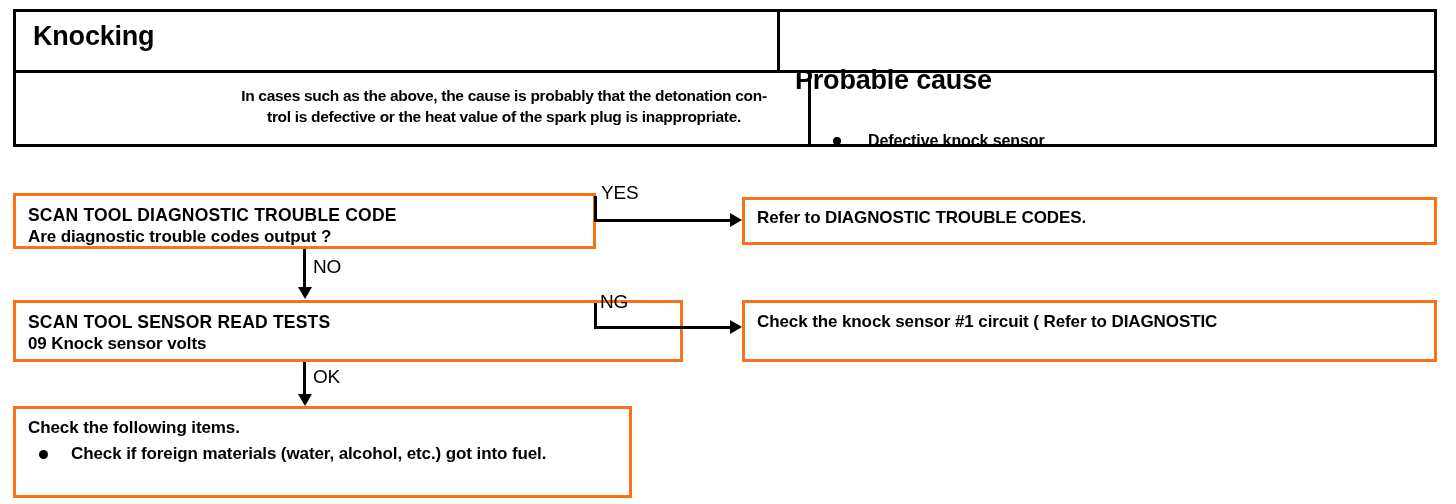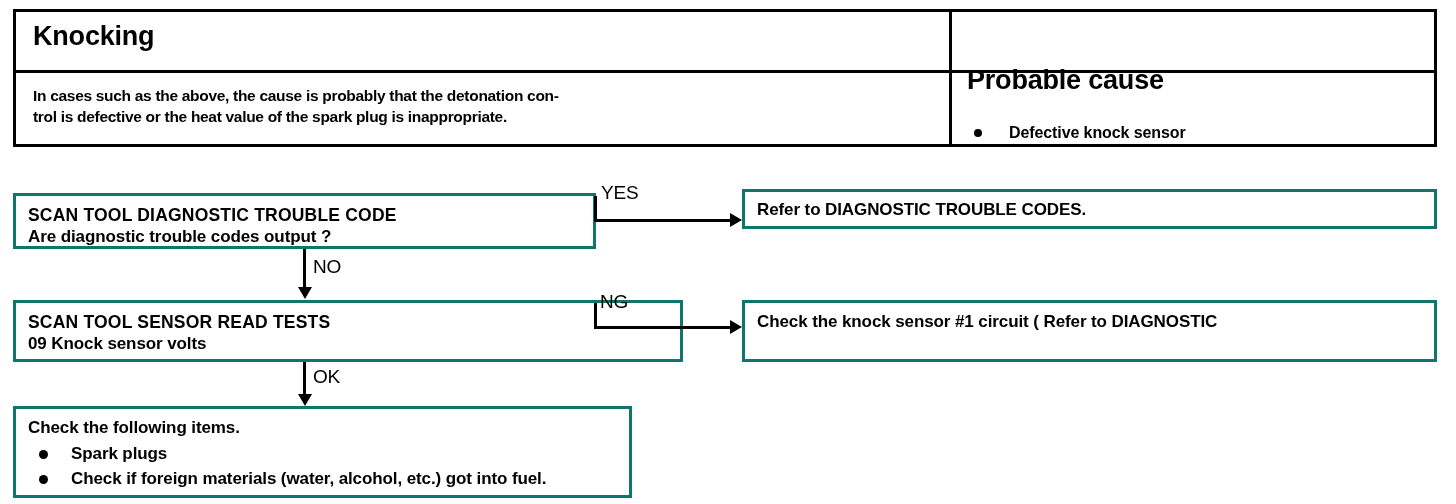--- a/index.html
+++ b/index.html
@@ -29,26 +29,28 @@
     flex-direction: column;
   }
   .table-header-row {
     display: flex;
     height: 58px;
     border-bottom: 3px solid #000;
   }
   .table-body-row {
     display: flex;
     flex: 1 1 auto;
+    padding-left: 31px;
   }
   .col-left {
-    width: 936px;
+    width: 764px;
     box-sizing: border-box;
     border-right: 3px solid #000;
     position: relative;
+    text-align: center;
   }
   .col-right {
     flex: 1 1 auto;
     box-sizing: border-box;
     position: relative;
     margin-top: 44px;
   }
   .th-text {
     position: absolute;
     left: 17px;
@@ -66,21 +68,21 @@
     top: 12px;
     width: 880px;
     font-size: 15.5px;
     font-weight: bold;
     line-height: 21px;
     letter-spacing: -0.3px;
   }
   .bullet-list {
     position: absolute;
     left: 20px;
-    top: 4px;
+    top: 12px;
     margin: 0;
     padding: 0;
     list-style: none;
   }
   .bullet-list li {
     position: relative;
     padding-left: 37px;
     font-size: 16px;
     font-weight: bold;
     line-height: 23px;
@@ -101,21 +103,21 @@
   .flow {
     position: absolute;
     left: 0;
     top: 0;
     width: 1456px;
     height: 504px;
   }
   .fbox {
     position: absolute;
     box-sizing: border-box;
-    border: 3px solid #0f766e;
+    border: 3px solid #f97316;
     background: #fff;
   }
   .fbox .line-bold {
     font-size: 17.5px;
     font-weight: bold;
     letter-spacing: 0.2px;
     line-height: 22px;
     white-space: nowrap;
   }
   .fbox .line-norm {
@@ -126,21 +128,21 @@
   }
   .fbox .pad {
     position: absolute;
     left: 12px;
     top: 8px;
     right: 8px;
   }
 
   
   #box-dtc      { left: 13px;  top: 193px; width: 583px; height: 56px; }
-  #box-refer    { left: 742px; top: 189px; width: 695px; height: 40px; padding-left: 36px; }
+  #box-refer    { left: 742px; top: 197px; width: 695px; height: 48px; padding-left: 36px; }
   #box-sensor   { left: 13px;  top: 300px; width: 670px; height: 62px; }
   #box-circuit  { left: 742px; top: 300px; width: 695px; height: 62px; }
   #box-items    { left: 13px;  top: 406px; width: 619px; height: 92px; }
 
   #box-refer .pad   { top: 7px; left: 12px; }
   #box-circuit .pad { top: 8px; left: 12px; }
   #box-items .pad   { top: 8px; left: 12px; }
 
   .spaced-words { letter-spacing: 0.2px; }
 
@@ -272,24 +274,20 @@
       <div class="line-norm">Check the knock sensor #1 circuit ( Refer   to    DIAGNOSTIC</div>
     </div>
   </div>
 
   <div class="fbox" id="box-items">
     <div class="pad">
       <div class="line-norm">Check the following items.</div>
       <ul class="items-list">
         <li>
           <span class="dot"></span>
-          <span>Spark plugs</span>
-        </li>
-        <li>
-          <span class="dot"></span>
           <span>Check if foreign materials (water, alcohol, etc.) got into fuel.</span>
         </li>
       </ul>
     </div>
   </div>
 
   <div class="conn-line conn-v" id="yes-vert"></div>
   <div class="conn-line conn-h" id="yes-horz"></div>
   <div class="arrow-right" id="yes-arrow"></div>
   <div class="conn-label" id="yes-label">YES</div>

